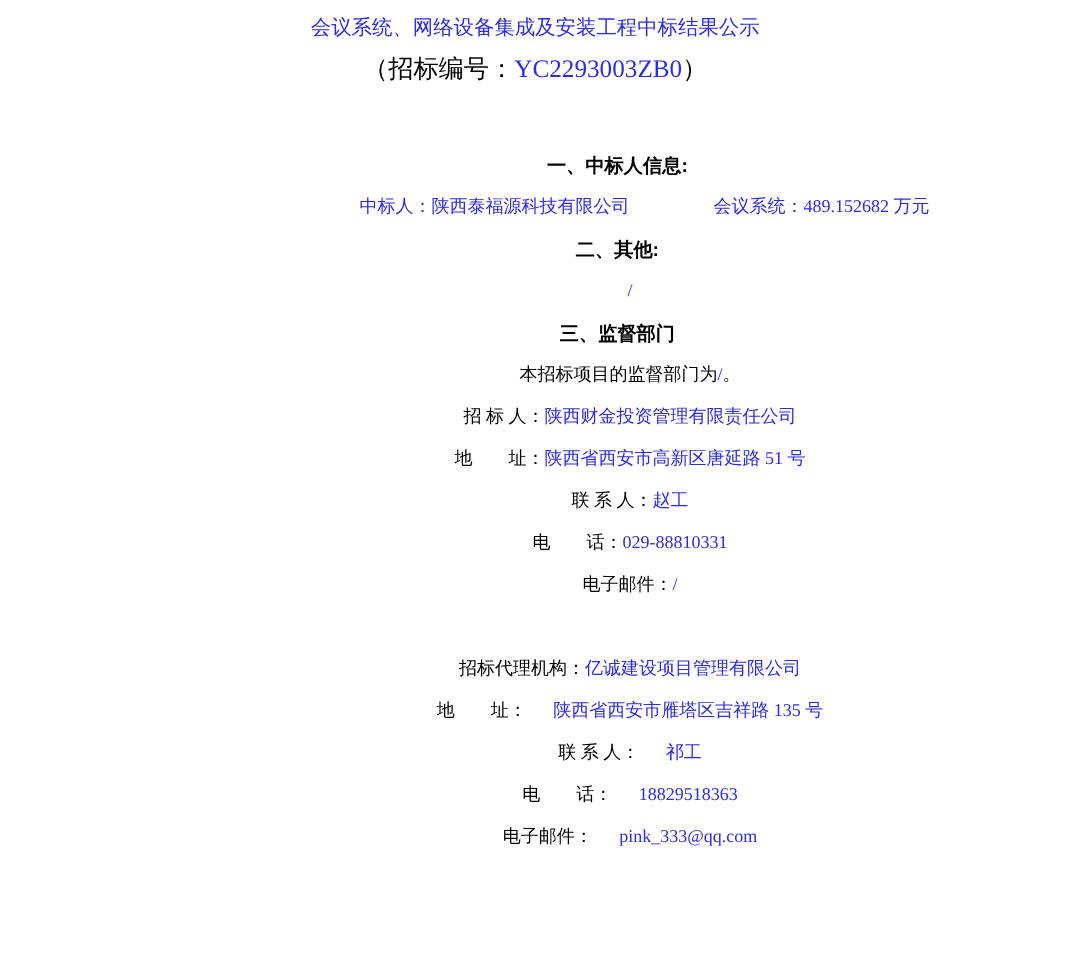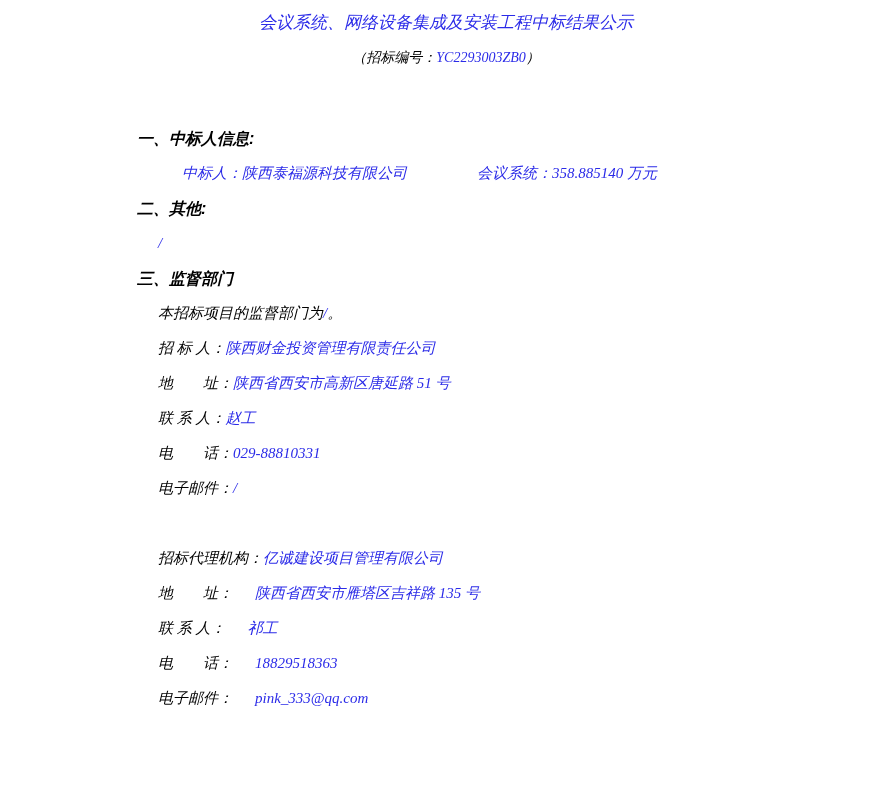--- a/index.html
+++ b/index.html
@@ -12,34 +12,34 @@
   body{
     width:892px;height:799px;
     font-family:"Liberation Serif","DejaVu Serif",serif;
     color:var(--text-black);
     overflow:hidden;
   }
   .doc{
     width:892px;height:799px;
     background:var(--page-bg);
     padding-top:5px;
-    font-style:italic;
   }
   .line{
     height:35px;
     line-height:35px;
     font-size:15px;
     white-space:nowrap;
+    text-align:center;
   }
   .center{text-align:center;}
   .title{
     font-size:17px;
     color:var(--accent-blue);
   }
-  .subtitle{font-size:14px;}
+  .subtitle{font-size:21px;}
   .spacer{height:46px;}
   .blank{height:35px;}
   .heading{
     margin-left:137px;
     font-family:"Liberation Sans","DejaVu Sans",sans-serif;
     font-weight:bold;
     font-size:16px;
     color:var(--text-black);
   }
   .indent1{margin-left:158px;}
@@ -56,21 +56,21 @@
 
   <div class="line center title">会议系统、网络设备集成及安装工程中标结果公示</div>
 
   <div class="line center subtitle"><span class="black">（招标编号：</span><span class="blue">YC2293003ZB0</span><span class="black">）</span></div>
 
   <div class="spacer"></div>
 
   <div class="line heading">一、中标人信息:</div>
 
 
-  <div class="line indent2"><span class="blue">中标人：</span><span class="blue">陕西泰福源科技有限公司</span><span class="price-group blue">会议系统：</span><span class="blue">358.885140 万元</span></div>
+  <div class="line indent2"><span class="blue">中标人：</span><span class="blue">陕西泰福源科技有限公司</span><span class="price-group blue">会议系统：</span><span class="blue">489.152682 万元</span></div>
 
   <div class="line heading">二、其他:</div>
 
   <div class="line indent1 blue">/</div>
 
   <div class="line heading">三、监督部门</div>
 
   <div class="line indent1"><span class="black">本招标项目的监督部门为</span><span class="blue">/</span><span class="black">。</span></div>
 
 

